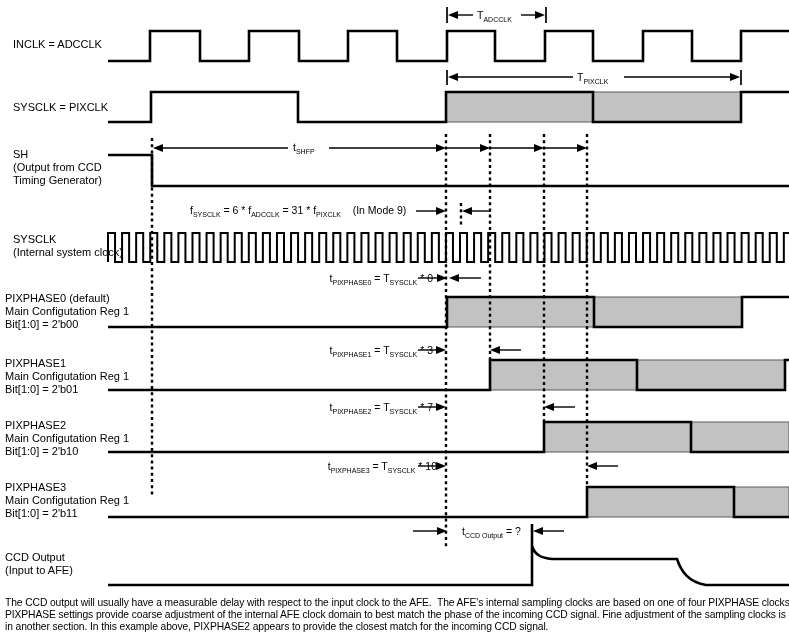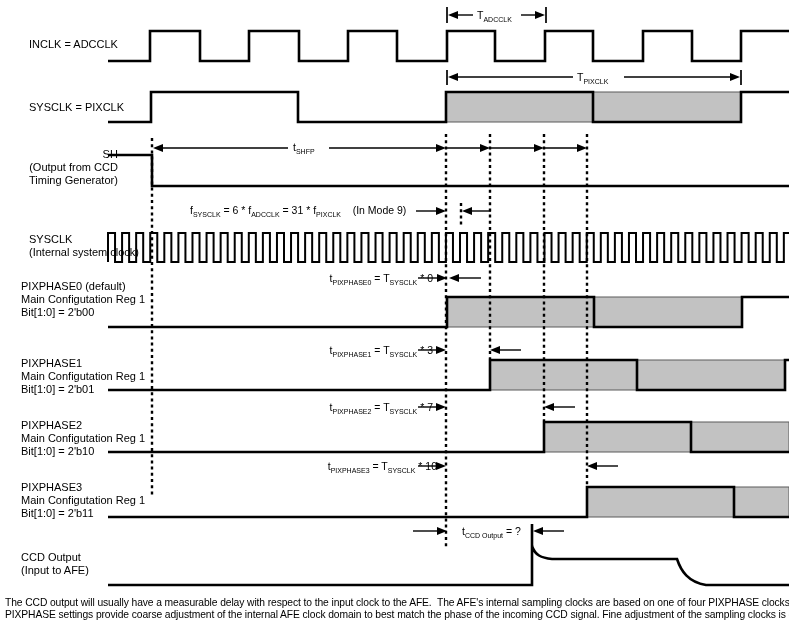--- a/index.html
+++ b/index.html
@@ -1,19 +1,19 @@
 <!DOCTYPE html>
 <html><head>
 <meta charset="utf-8">
 <style>
   html,body{margin:0;padding:0;background:#ffffff;}
   .stage{position:relative;width:789px;height:641px;background:#fff;
          font-family:"Liberation Sans",sans-serif;overflow:hidden;}
   .stage svg{position:absolute;left:0;top:0;}
-  .lbl{position:absolute;font-size:11px;line-height:13px;color:#000;white-space:pre;margin-left:16px;}
+  .lbl{position:absolute;font-size:11px;line-height:13px;color:#000;white-space:pre;}
   .ann{position:absolute;font-size:10.5px;line-height:14px;color:#000;white-space:pre;}
   .ann .sub{font-size:7px;vertical-align:-2.5px;}
   .footnote{position:absolute;left:5px;top:597px;width:782px;color:#000;}
   .fline{font-size:10.3px;line-height:12px;letter-spacing:-0.1px;white-space:pre;}
 </style>
 </head>
 <body>
 
 <div class="stage">
   <svg id="diagram-svg" width="789" height="641" viewBox="0 0 789 641">
@@ -81,26 +81,26 @@
       <line x1="152" y1="138" x2="152" y2="496" stroke="#000000" stroke-width="2.4" stroke-dasharray="3,3.2"></line>
       <line x1="446" y1="134" x2="446" y2="547" stroke="#000000" stroke-width="2.4" stroke-dasharray="3,3.2"></line>
       <line x1="461" y1="203" x2="461" y2="225" stroke="#000000" stroke-width="2.4" stroke-dasharray="3,3.2"></line>
       <line x1="490" y1="134" x2="490" y2="359" stroke="#000000" stroke-width="2.4" stroke-dasharray="3,3.2"></line>
       <line x1="544" y1="134" x2="544" y2="421" stroke="#000000" stroke-width="2.4" stroke-dasharray="3,3.2"></line>
       <line x1="587" y1="134" x2="587" y2="486" stroke="#000000" stroke-width="2.4" stroke-dasharray="3,3.2"></line>
     </svg>
   <div id="labels-layer">
       <div class="lbl" style="left: 13px; top: 38px;">INCLK = ADCCLK</div>
       <div class="lbl" style="left: 13px; top: 101px;">SYSCLK = PIXCLK</div>
-      <div class="lbl" style="left: 13px; top: 148px; text-align: right;">SH
+      <div class="lbl" style="left: 13px; top: 148px;">SH
 (Output from CCD
 Timing Generator)</div>
       <div class="lbl" style="left: 13px; top: 233px;">SYSCLK
 (Internal system clock)</div>
-      <div class="lbl" style="left: 5px; top: 280px;">PIXPHASE0 (default)
+      <div class="lbl" style="left: 5px; top: 292px;">PIXPHASE0 (default)
 Main Configutation Reg 1
 Bit[1:0] = 2'b00</div>
       <div class="lbl" style="left: 5px; top: 357px;">PIXPHASE1
 Main Configutation Reg 1
 Bit[1:0] = 2'b01</div>
       <div class="lbl" style="left: 5px; top: 419px;">PIXPHASE2
 Main Configutation Reg 1
 Bit[1:0] = 2'b10</div>
       <div class="lbl" style="left: 5px; top: 481px;">PIXPHASE3
 Main Configutation Reg 1
@@ -113,14 +113,15 @@
       <div class="ann" style="left: 190px; top: 203px;"><span>f</span><span class="sub">SYSCLK</span><span> = 6 * f</span><span class="sub">ADCCLK</span><span> = 31 * f</span><span class="sub">PIXCLK</span><span>    (In Mode 9)</span></div>
       <div class="ann" style="right: 356px; top: 271px;"><span>t</span><span class="sub">PIXPHASE0</span><span> = T</span><span class="sub">SYSCLK</span><span> * 0</span></div>
       <div class="ann" style="right: 356px; top: 343px;"><span>t</span><span class="sub">PIXPHASE1</span><span> = T</span><span class="sub">SYSCLK</span><span> * 3</span></div>
       <div class="ann" style="right: 356px; top: 400px;"><span>t</span><span class="sub">PIXPHASE2</span><span> = T</span><span class="sub">SYSCLK</span><span> * 7</span></div>
       <div class="ann" style="right: 352px; top: 459px;"><span>t</span><span class="sub">PIXPHASE3</span><span> = T</span><span class="sub">SYSCLK</span><span> * 10</span></div>
       <div class="ann" style="left: 462px; top: 524px;"><span>t</span><span class="sub">CCD Output</span><span> = ?</span></div>
     </div>
   <div class="footnote">
     <div class="fline">The CCD output will usually have a measurable delay with respect to the input clock to the AFE.  The AFE's internal sampling clocks are based on one of four PIXPHASE clocks.  These</div>
     <div class="fline">PIXPHASE settings provide coarse adjustment of the internal AFE clock domain to best match the phase of the incoming CCD signal. Fine adjustment of the sampling clocks is discussed</div>
+    <div class="fline">in another section. In this example above, PIXPHASE2 appears to provide the closest match for the incoming CCD signal.</div>
   </div>
 </div>
 
 </body></html>

